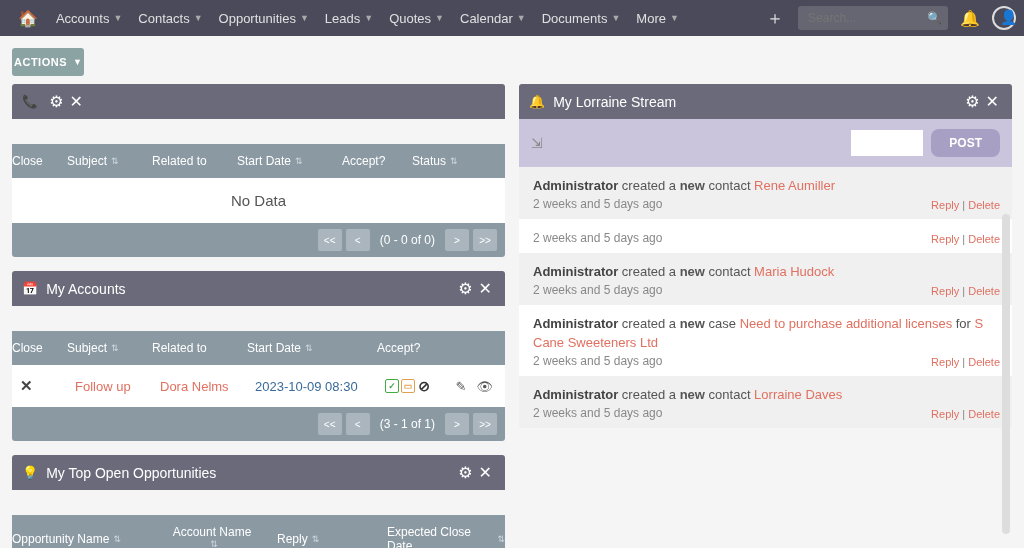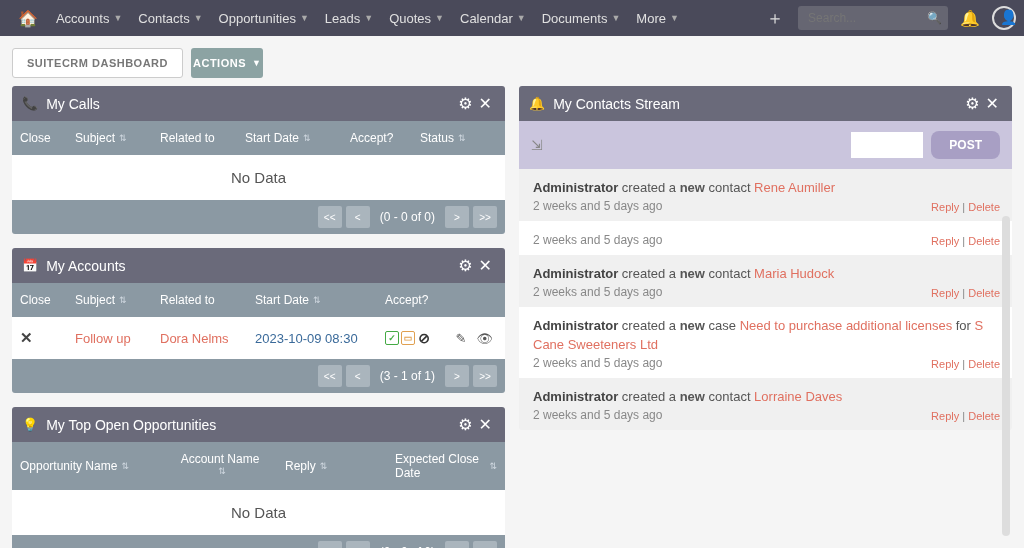--- a/index.html
+++ b/index.html
@@ -32,21 +32,21 @@
   .col-right { flex: 1; }
   
   
   .panel { border-radius: 3px; overflow: hidden; }
   .panel-header { background: #6a6a7a; color: #fff; display: flex; align-items: center; padding: 8px 10px; }
   .panel-icon { font-size: 13px; margin-right: 8px; }
   .panel-title { flex: 1; font-size: 14px; }
   .panel-gear, .panel-close { color: #fff; cursor: pointer; padding: 0 3px; font-size: 16px; }
   
   
-  .tbl-head { background: #8b99a3; display: flex; padding: 10px 8px; color: #fff; font-size: 12px; }
+  .tbl-head { background: #8b99a3; display: flex; padding: 10px 0; color: #fff; font-size: 12px; margin-top: 25px; }
   .tbl-head .col-h { display: flex; align-items: center; }
   .sort-icon { margin-left: 4px; font-size: 9px; color: #d0d8e0; }
   .no-data { background: #fff; text-align: center; padding: 14px; color: #555; font-size: 15px; }
   
   .tbl-row { background: #fff; display: flex; align-items: center; padding: 12px 8px; font-size: 13px; }
   .close-x { color: #444; font-weight: bold; font-size: 15px; cursor: pointer; }
   .link-coral { color: #e07060; cursor: pointer; }
   .link-blue { color: #3a6a9a; cursor: pointer; }
   .accept-icons { display: flex; gap: 2px; align-items: center; }
   .ai { width: 14px; height: 14px; border-radius: 2px; display: inline-flex; align-items: center; justify-content: center; font-size: 9px; font-weight: bold; }
@@ -146,34 +146,32 @@
     <div class="search-wrap">
       <input class="search-box" placeholder="Search..." style="">
       <span class="search-glass">🔍</span>
     </div>
     <div class="bell-icon">🔔</div>
     <div class="user-icon">👤</div>
   </div>
 </div>
 
 <div class="subheader">
-  <button class="dashboard-btn">SUITECRM DASHBOARD</button>
   <button class="actions-btn">
     <span>ACTIONS</span>
     <span class="caret">▼</span>
   </button>
 </div>
 
 <div class="content">
   <div class="col col-left">
 
     <div class="panel">
       <div class="panel-header">
         <span class="panel-icon">📞</span>
-        <span class="panel-title">My Calls</span>
         <span class="panel-gear">⚙</span>
         <span class="panel-close">✕</span>
       </div>
       <div class="tbl-head calls">
         <div class="col-h c1">
             <span>Close</span>
           </div>
         <div class="col-h c2">
             <span>Subject</span>
             <span class="sort-icon">⇅</span>
@@ -287,21 +285,21 @@
         <button class="pg-btn">&gt;&gt;</button>
       </div>
     </div>
 
   </div>
 
   <div class="col col-right" style="position:relative;">
     <div class="panel">
       <div class="panel-header">
         <span class="panel-icon">🔔</span>
-        <span class="panel-title">My Contacts Stream</span>
+        <span class="panel-title">My Lorraine Stream</span>
         <span class="panel-gear">⚙</span>
         <span class="panel-close">✕</span>
       </div>
       <div class="activity-compose">
         <span class="compose-icon">⇲</span>
         <span class="compose-spacer"></span>
         <input class="compose-input" style="">
         <button class="post-btn">POST</button>
       </div>
       <div id="stream-list">

